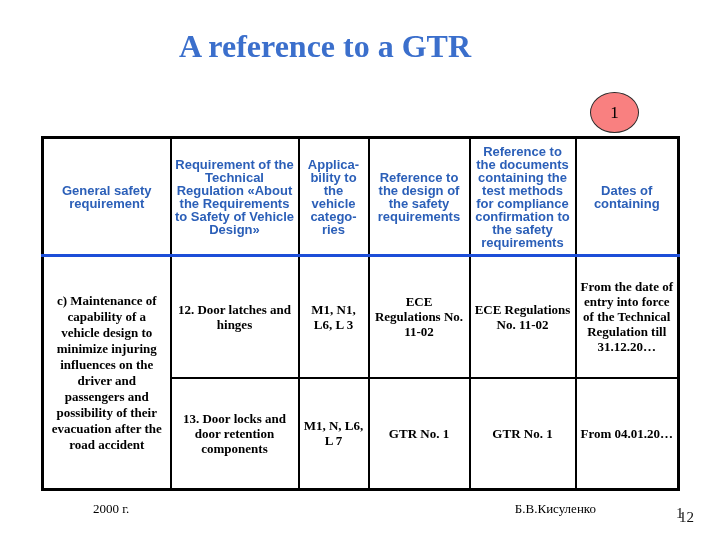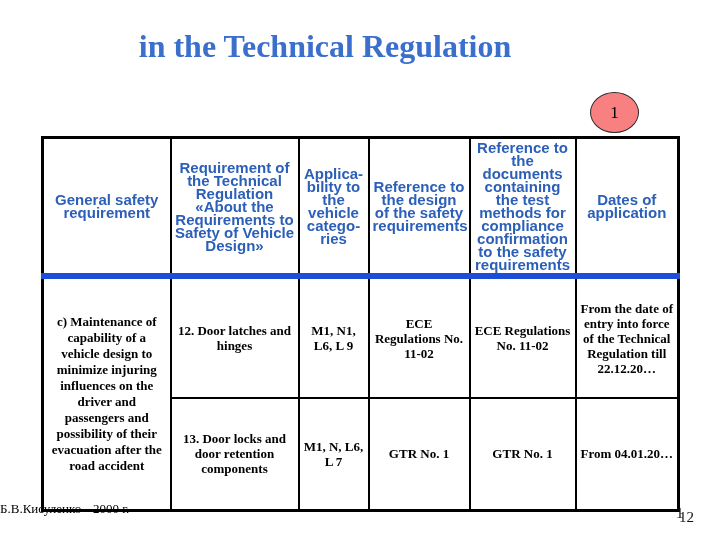--- a/index.html
+++ b/index.html
@@ -70,27 +70,27 @@
     border: 1px solid #000000;
     vertical-align: middle;
     text-align: center;
     padding: 2px 3px;
   }
   
   #ref-table {
     border: 3px solid #000000;
   }
   #ref-table tr.head-row td {
-    border-bottom: 6px solid #1d4ed8;
+    border-bottom: 3px solid #1d4ed8;
     border-left: 2px solid #000000;
     border-right: 2px solid #000000;
     border-top: none;
     font-family: "Liberation Sans", sans-serif;
     font-weight: bold;
-    font-size: 15px;
+    font-size: 13px;
     line-height: 13px;
     color: #2B5FB8;
     height: 118px;
   }
   #ref-table tr.data-row td {
     border-left: 2px solid #000000;
     border-right: 2px solid #000000;
     border-top: 2px solid #000000;
     border-bottom: none;
     font-family: "Liberation Serif", serif;
@@ -124,21 +124,21 @@
     top: 501px;
     font-family: "Liberation Serif", serif;
     font-size: 13px;
     color: #000000;
   }
   #footer-author {
     position: absolute;
     left: 0;
     top: 501px;
     width: 596px;
-    text-align: left;
+    text-align: right;
     font-family: "Liberation Serif", serif;
     font-size: 13px;
     color: #000000;
   }
   #page-num-a {
     position: absolute;
     left: 676px;
     top: 505px;
     font-family: "Liberation Serif", serif;
     font-size: 15px;
@@ -151,50 +151,50 @@
     font-family: Liberation Serif, serif;
     font-size: 15px;
     color: #111111;
   }
 </style>
 </head>
 <body>
 
 <div id="title-area">
   <div id="slide-title">
-    <span class="tline">in the Technical Regulation</span>
+    <span class="tline">A reference to a GTR</span>
   </div>
   <div id="badge-one">1</div>
 </div>
 
 <table id="ref-table">
   <colgroup>
     <col class="col-1">
       <col class="col-2">
       <col class="col-3">
     <col class="col-4">
       <col class="col-5">
       <col class="col-6">
   </colgroup>
   <tbody>
     <tr class="head-row">
       <td>General safety requirement</td>
       <td>Requirement of the Technical Regulation «About the Requirements to Safety of Vehicle Design»</td>
       <td>Applica-bility to the vehicle catego-ries</td>
       <td>Reference to the design of the safety requirements</td>
       <td>Reference to the documents containing the test methods for compliance confirmation to the safety requirements</td>
-      <td>Dates of application</td>
+      <td>Dates of containing</td>
     </tr>
     <tr class="data-row row-1">
       <td class="rowspan-cell" rowspan="2">c) Maintenance of capability of a vehicle design to minimize injuring influences on the driver and passengers and possibility of their evacuation after the road accident</td>
       <td>12. Door latches and hinges</td>
-      <td>M1, N1, L6, L 9</td>
+      <td>M1, N1, L6, L 3</td>
       <td>ECE Regulations No. 11-02</td>
       <td>ECE Regulations No. 11-02</td>
-      <td>From the date of entry into force of the Technical Regulation till 22.12.20…</td>
+      <td>From the date of entry into force of the Technical Regulation till 31.12.20…</td>
     </tr>
     <tr class="data-row row-2">
       <td>13. Door locks and door retention components</td>
       <td>M1, N, L6, L 7</td>
       <td>GTR No. 1</td>
       <td>GTR No. 1</td>
       <td>From 04.01.20…</td>
     </tr>
   </tbody>
 </table>

